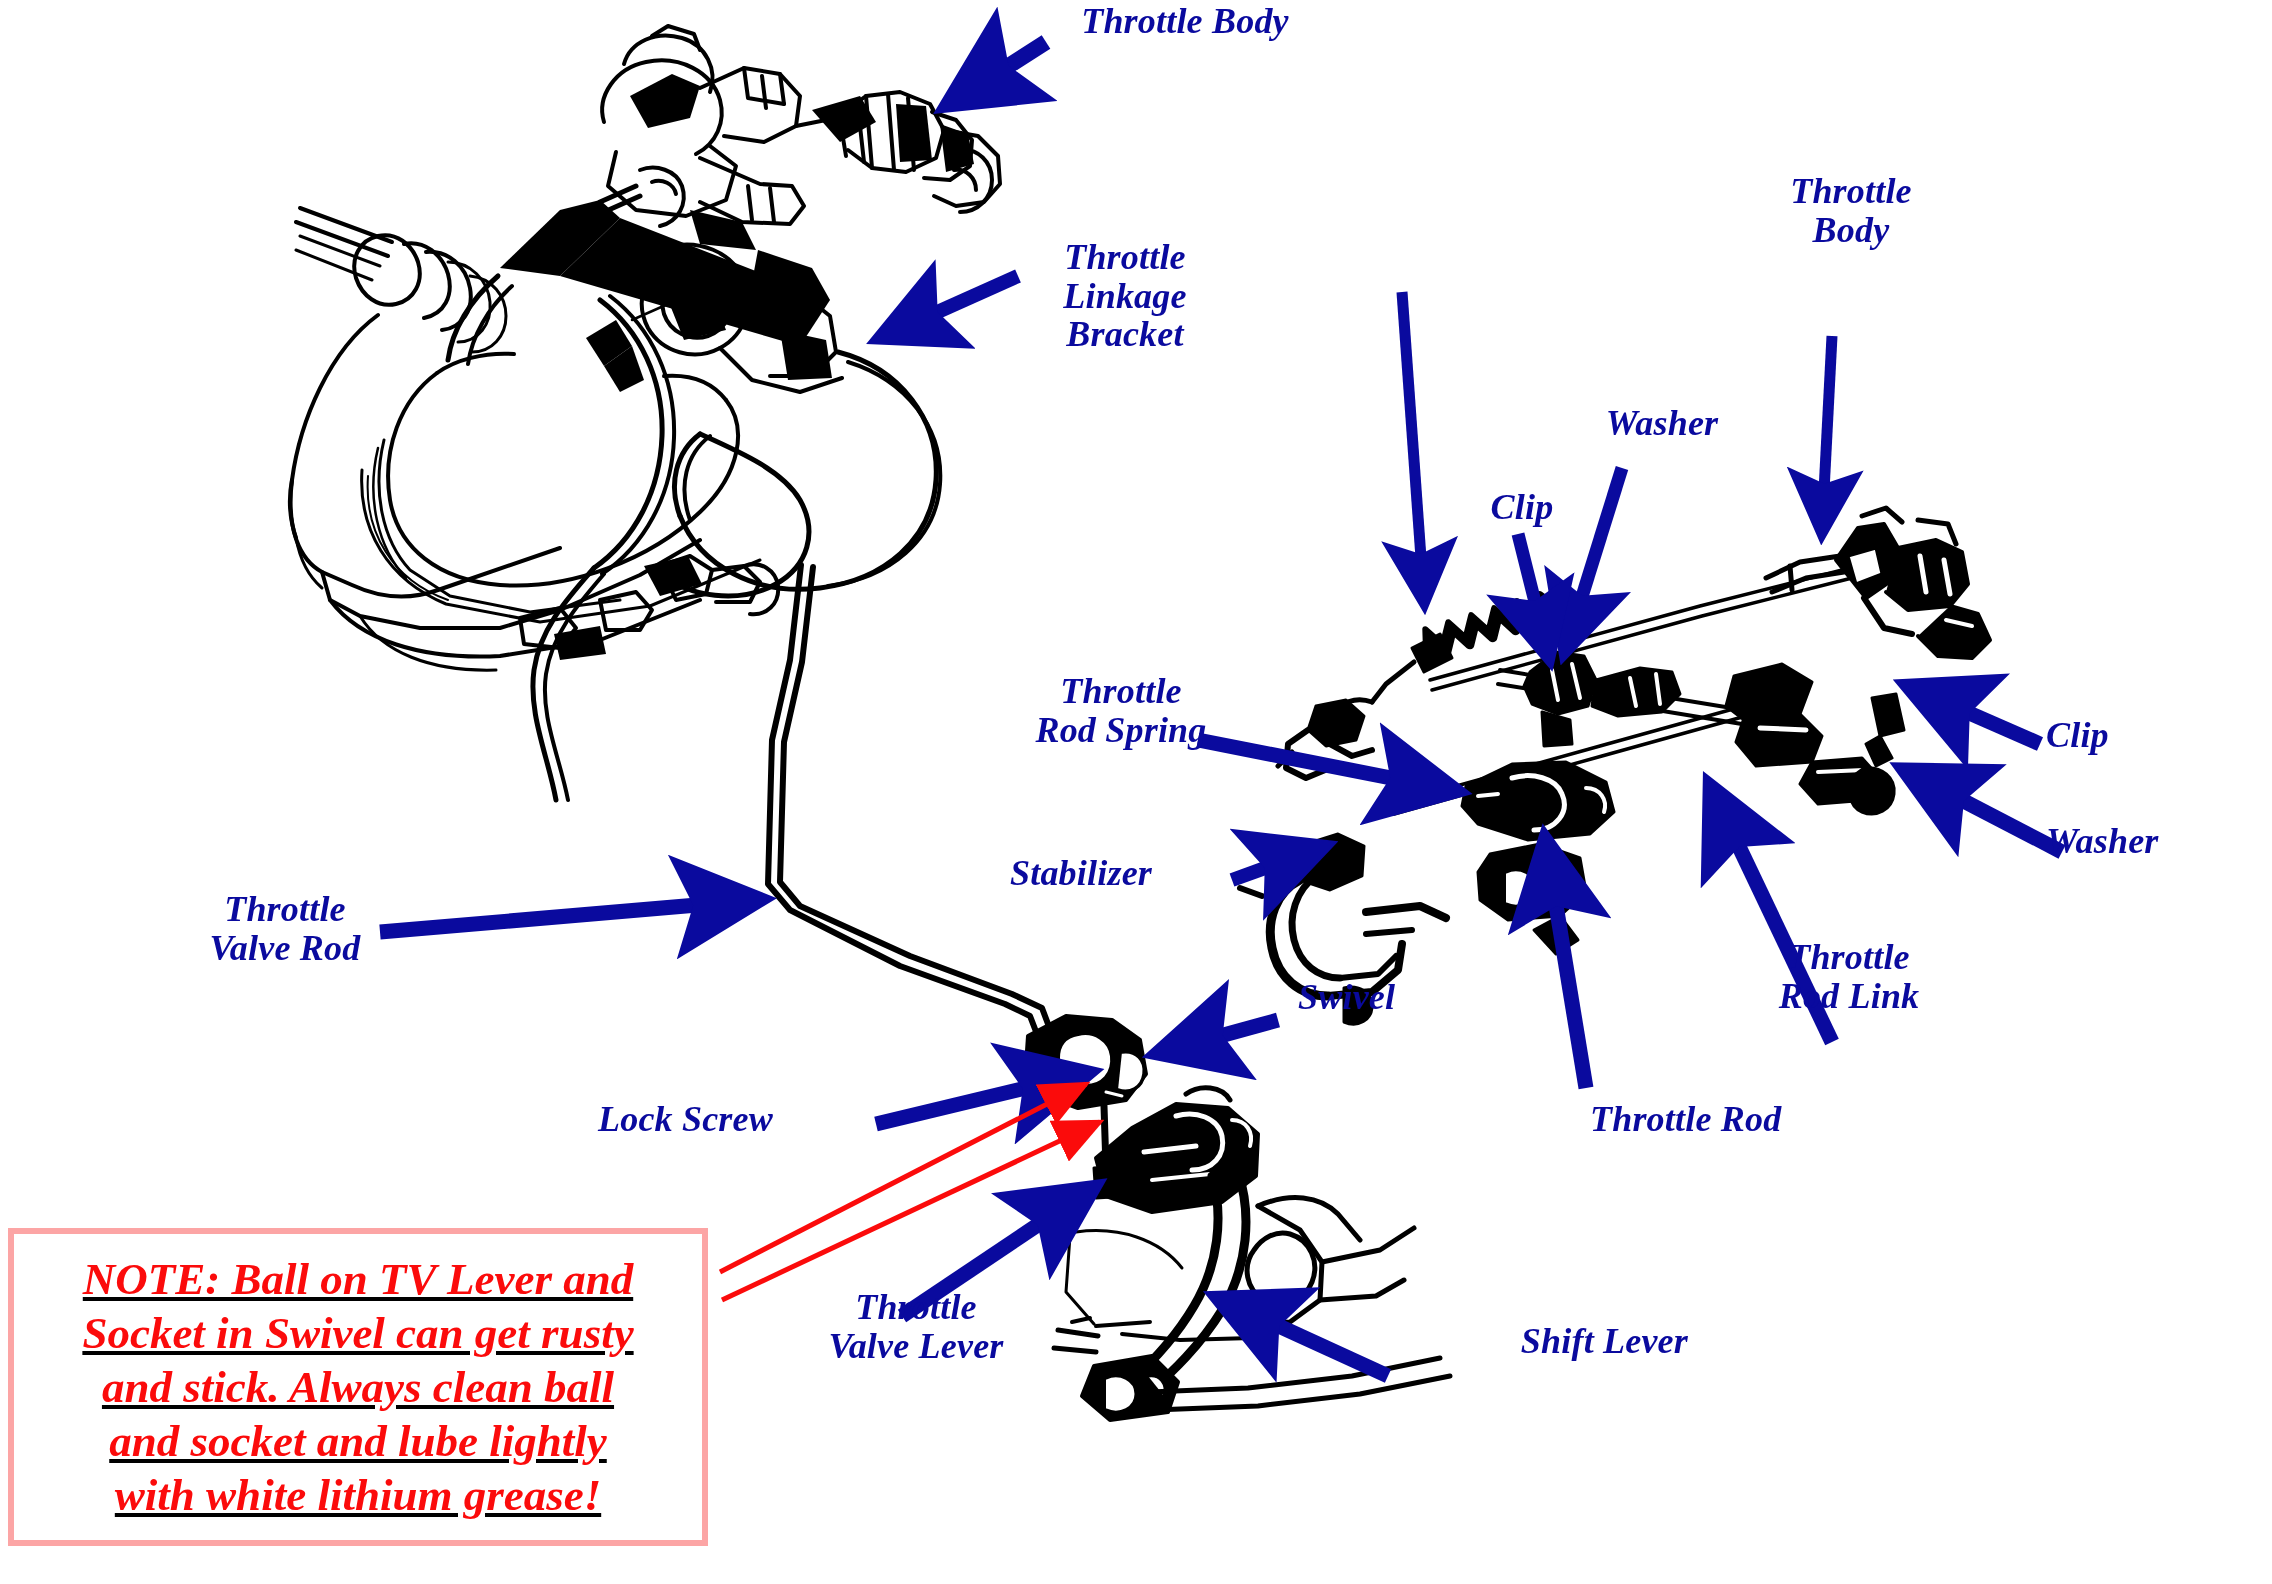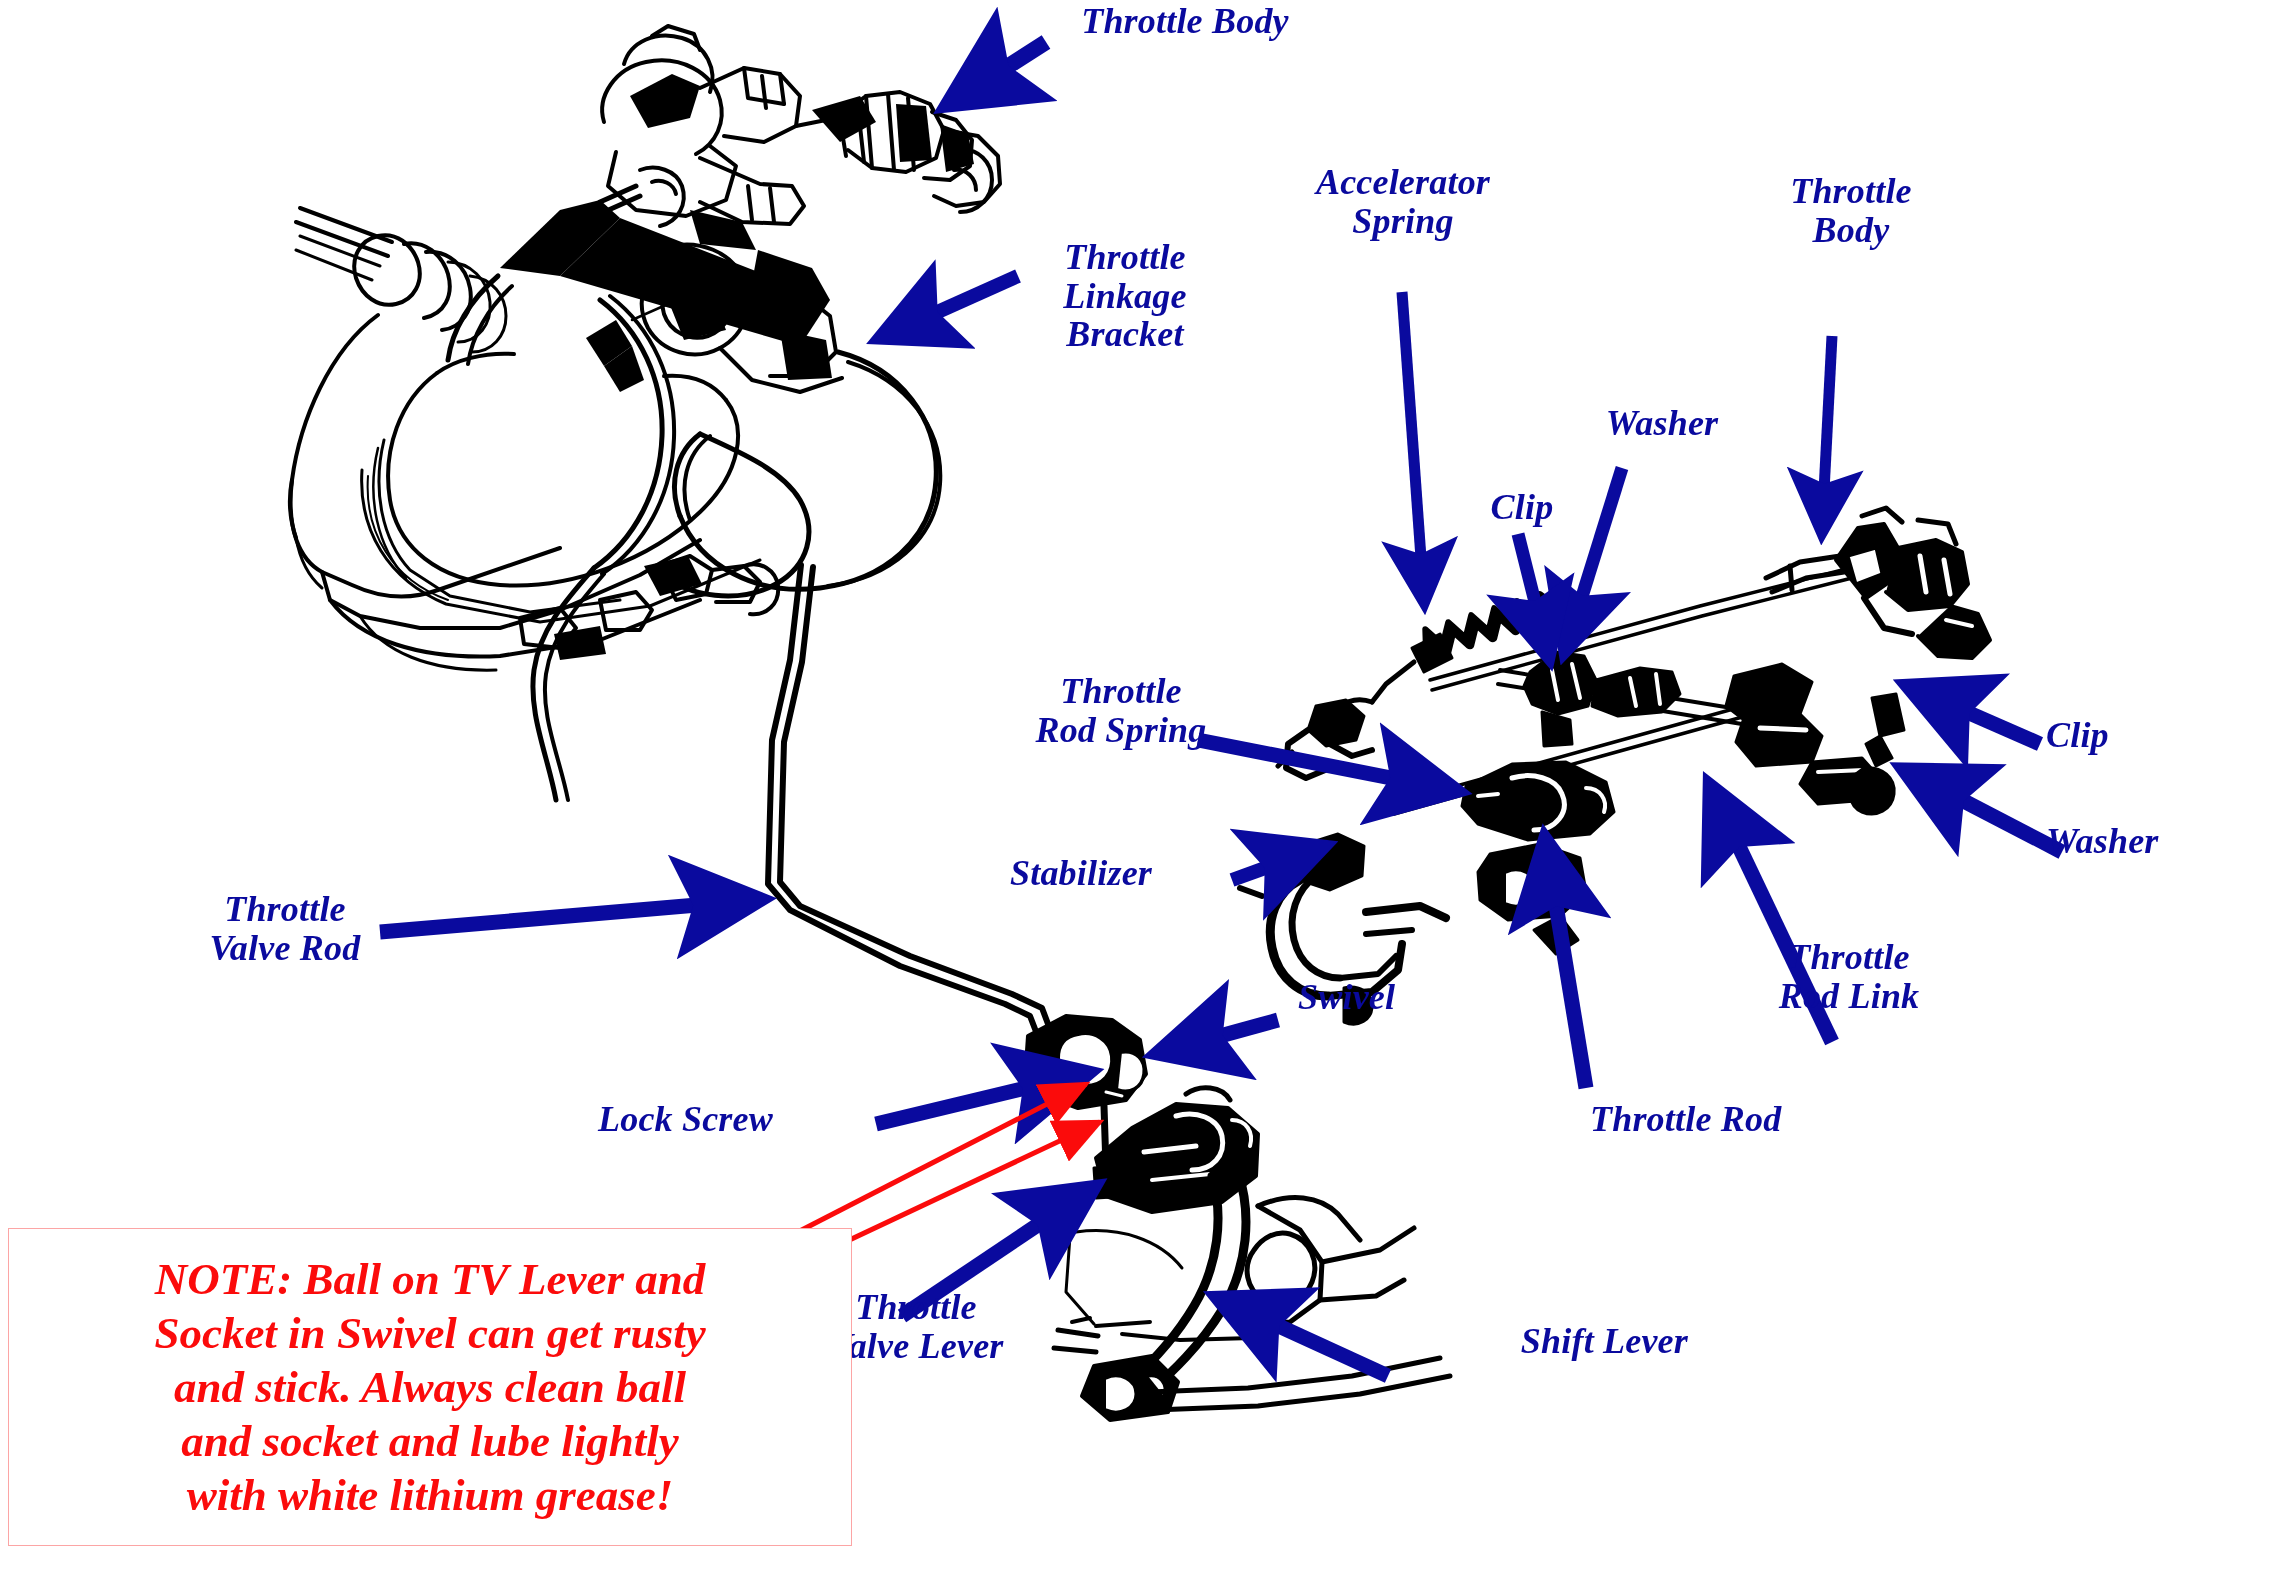--- a/index.html
+++ b/index.html
@@ -3,23 +3,23 @@
 <meta charset="utf-8">
 <style>
   html,body{margin:0;padding:0;background:#ffffff;}
   body{width:2272px;height:1584px;overflow:hidden;font-family:"Liberation Serif",serif;}
   #stage{position:relative;width:2272px;height:1584px;background:#fff;}
   svg#art{position:absolute;left:0;top:0;width:2272px;height:1584px;}
   .lbl{position:absolute;color:#0a0a9e;font-family:"Liberation Serif",serif;
        font-weight:bold;font-style:italic;font-size:36px;line-height:1.07;
        white-space:pre;letter-spacing:0.2px;}
   .lbl.c{text-align:center;}
-  #noteBox{position:absolute;left:8px;top:1228px;width:844px;height:318px;
-           border:1px solid #fca5a5;box-sizing:border-box;background:#fff;
-           display:flex;align-items:center;justify-content:center;}
+  #noteBox{position:absolute;left:8px;top:1228px;width:700px;height:318px;
+           border:6px solid #fca5a5;box-sizing:border-box;background:#fff;
+           display:flex;align-items:center;justify-content:center;text-decoration:underline;}
   #noteTxt{color:#fb0b0b;font-family:"Liberation Serif",serif;font-weight:bold;
            font-style:italic;font-size:45px;line-height:1.20;text-align:center;
            white-space:pre-line;padding:0 8px;}
 </style>
 </head>
 <body>
 
 <div id="stage">
 
   <svg id="art" viewBox="0 0 2272 1584">
@@ -340,22 +340,20 @@
       <path d="M722 1300 L 1100 1122" marker-end="url(#redhead)"></path>
     </g>
   </svg>
 
   <div class="lbl c" style="left:1020px; top:2px; width:330px;">Throttle Body</div>
 
   <div class="lbl c" style="left:1020px; top:238px; width:210px;">Throttle
 Linkage
 Bracket</div>
 
-  <div class="lbl c" style="left:1248px; top:163px; width:310px;">Accelerator
-Spring</div>
 
   <div class="lbl c" style="left:1726px; top:172px; width:250px;">Throttle
 Body</div>
 
   <div class="lbl c" style="left:1552px; top:404px; width:220px;">Washer</div>
 
   <div class="lbl c" style="left:1452px; top:488px; width:140px;">Clip</div>
 
   <div class="lbl c" style="left:990px; top:672px; width:262px;">Throttle
 Rod Spring</div>

